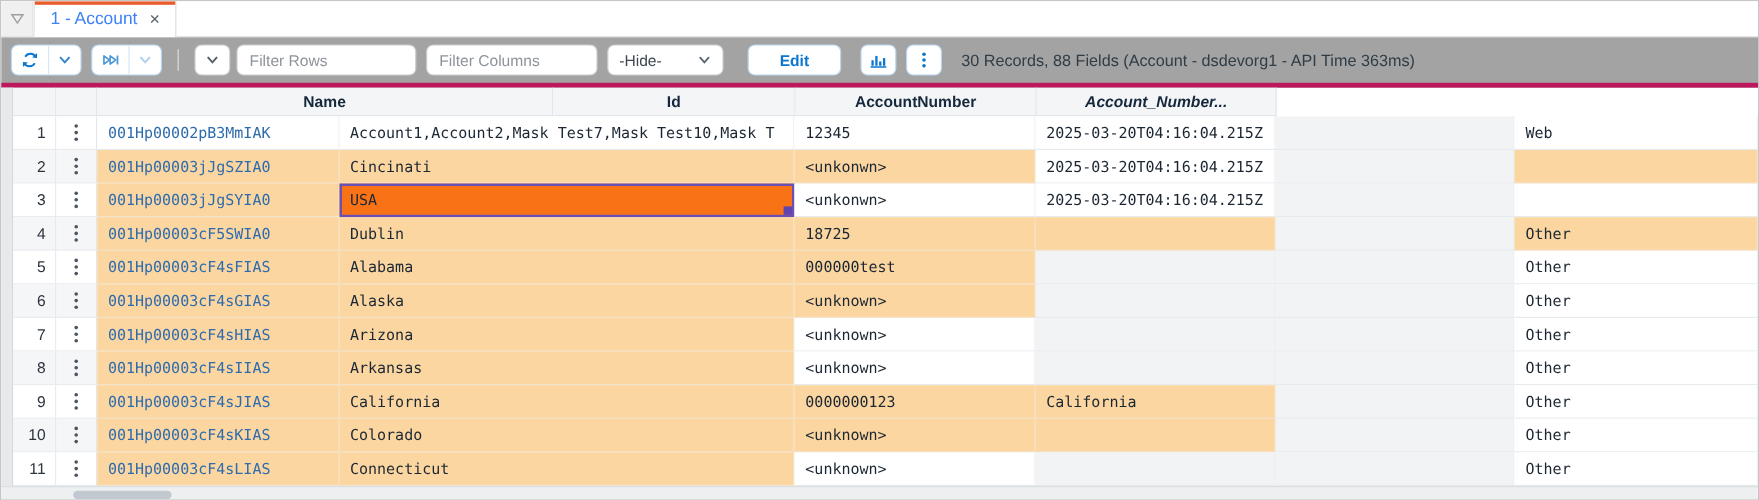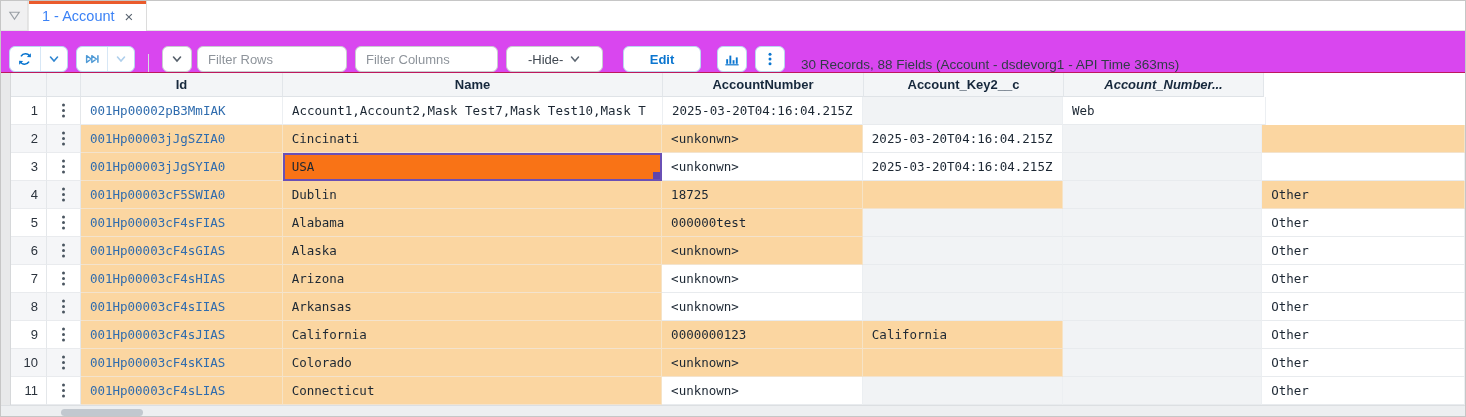--- a/index.html
+++ b/index.html
@@ -14,35 +14,35 @@
   .tab-gutter{ width:27px; background:#f0f0f1; border-right:1px solid #e2e2e2; border-bottom:1px solid #e3e3e3;
     display:flex; align-items:center; justify-content:center; }
   .tri{ width:13px; height:13px; }
   .tab{ position:relative; display:flex; align-items:center; gap:10px; padding:0 13px;
     background:#fff; border-right:1px solid #dcdcdc; border-left:1px solid #e7e7e7; }
   .tab::before{ content:""; position:absolute; left:0; right:0; top:0; height:3px; background:var(--tab-accent,#ea5b2c); }
   .tab-label{ font-size:14.5px; color:#3b82f6; }
   .tab-close{ font-size:15px; color:#5a6470; cursor:pointer; line-height:1; }
   .tab-rest{ flex:1; border-bottom:1px solid #e3e3e3; }
   
-  .toolbar{ height:42px; display:flex; align-items:flex-end; padding:0 8px; gap:8px;
-    background:#d946ef; border-bottom:1px solid #be185d; }
+  .toolbar{ height:42px; display:flex; align-items:center; padding:0 8px; gap:8px;
+    background:#a3a3a3; border-bottom:4px solid #be185d; }
   .split{ display:flex; height:26px; border:1px solid #b9d7f0; border-radius:6px; background:#fff; overflow:hidden; }
   .seg{ display:flex; align-items:center; justify-content:center; width:30px; height:100%; cursor:pointer; }
   .seg + .seg{ border-left:1px solid #d7e7f6; width:27px; }
   .vsep{ width:1px; height:18px; background:#d9dce0; margin:0 5px; }
   .ddbtn{ width:30px; height:26px; border:1px solid #c8ccd1; border-radius:6px; background:#fff;
     display:flex; align-items:center; justify-content:center; cursor:pointer; }
   .tinput{ height:26px; border:1px solid #c8ccd1; border-radius:6px; padding:0 10px; font-size:13px;
     font-family:"Liberation Sans", sans-serif; color:#333; background:#fff; outline:none; }
   .tinput::placeholder{ color:#8e949b; }
   .in-rows{ width:150px; margin-left:-3px; }
   .in-cols{ width:143px; }
   .selectbox{ width:97px; height:26px; border:1px solid #c8ccd1; border-radius:6px; background:#fff;
-    display:flex; align-items:center; justify-content:space-between; padding:0 21px; cursor:pointer; }
+    display:flex; align-items:center; justify-content:space-between; padding:0 9px; cursor:pointer; }
   .selectbox span{ font-size:13px; color:#3f4750; }
   .btn-edit{ width:78px; height:26px; margin-left:12px; border:1px solid #b9d7f0; border-radius:6px; background:#fff;
     color:var(--accent,#0b76d0); font-size:13px; font-family:"Liberation Sans", sans-serif; cursor:pointer;font-weight:bold; }
   .iconbtn{ width:30px; height:26px; border:1px solid #b9d7f0; border-radius:6px; background:#fff;
     display:flex; align-items:center; justify-content:center; cursor:pointer; }
   .iconbtn.first{ margin-left:8px; }
   .status{ margin-left:8px; font-size:13.5px; color:#303c46; white-space:nowrap; }
   
   .gridarea{ display:flex; height:332px; }
   .gutter{ width:10px; background:#e8e9ea; border-right:1px solid #d6d8da; }
@@ -157,35 +157,35 @@
     <div class="status">30 Records, 88 Fields (Account - dsdevorg1 - API Time 363ms)</div>
   </div>
 
   <div class="gridarea">
     <div class="gutter"></div>
     <div class="gridmain">
       <div class="ghead" id="ghead">
           <div class="grow">
             <div class="hcell col-num"></div>
             <div class="hcell col-dots"></div>
+            <div class="hcell col-1">Name</div>
             <div class="hcell col-0">Id</div>
-            <div class="hcell col-1">Name</div>
             <div class="hcell col-2">AccountNumber</div>
-            <div class="hcell col-3">Account_Key2__c</div>
             <div class="hcell col-4">Account_Number...</div>
           </div>
         </div>
       <div class="gbody" id="gbody">
           <div class="grow">
             <div class="ncell">1</div>
             <div class="kcell">
               <span class="dots"></span>
             </div>
             <div class="cell col-0 c-plain c-link">001Hp00002pB3MmIAK</div>
             <div class="cell col-1 c-plain">Account1,Account2,Mask Test7,Mask Test10,Mask T</div>
+            <div class="cell col-2 c-plain">12345</div>
             <div class="cell col-3 c-plain">2025-03-20T04:16:04.215Z</div>
             <div class="cell col-4 c-empty"></div>
             <div class="cell col-5 c-plain">Web</div>
           </div>
           <div class="grow alt">
             <div class="ncell">2</div>
             <div class="kcell">
               <span class="dots"></span>
             </div>
             <div class="cell col-0 c-orange c-link">001Hp00003jJgSZIA0</div>

